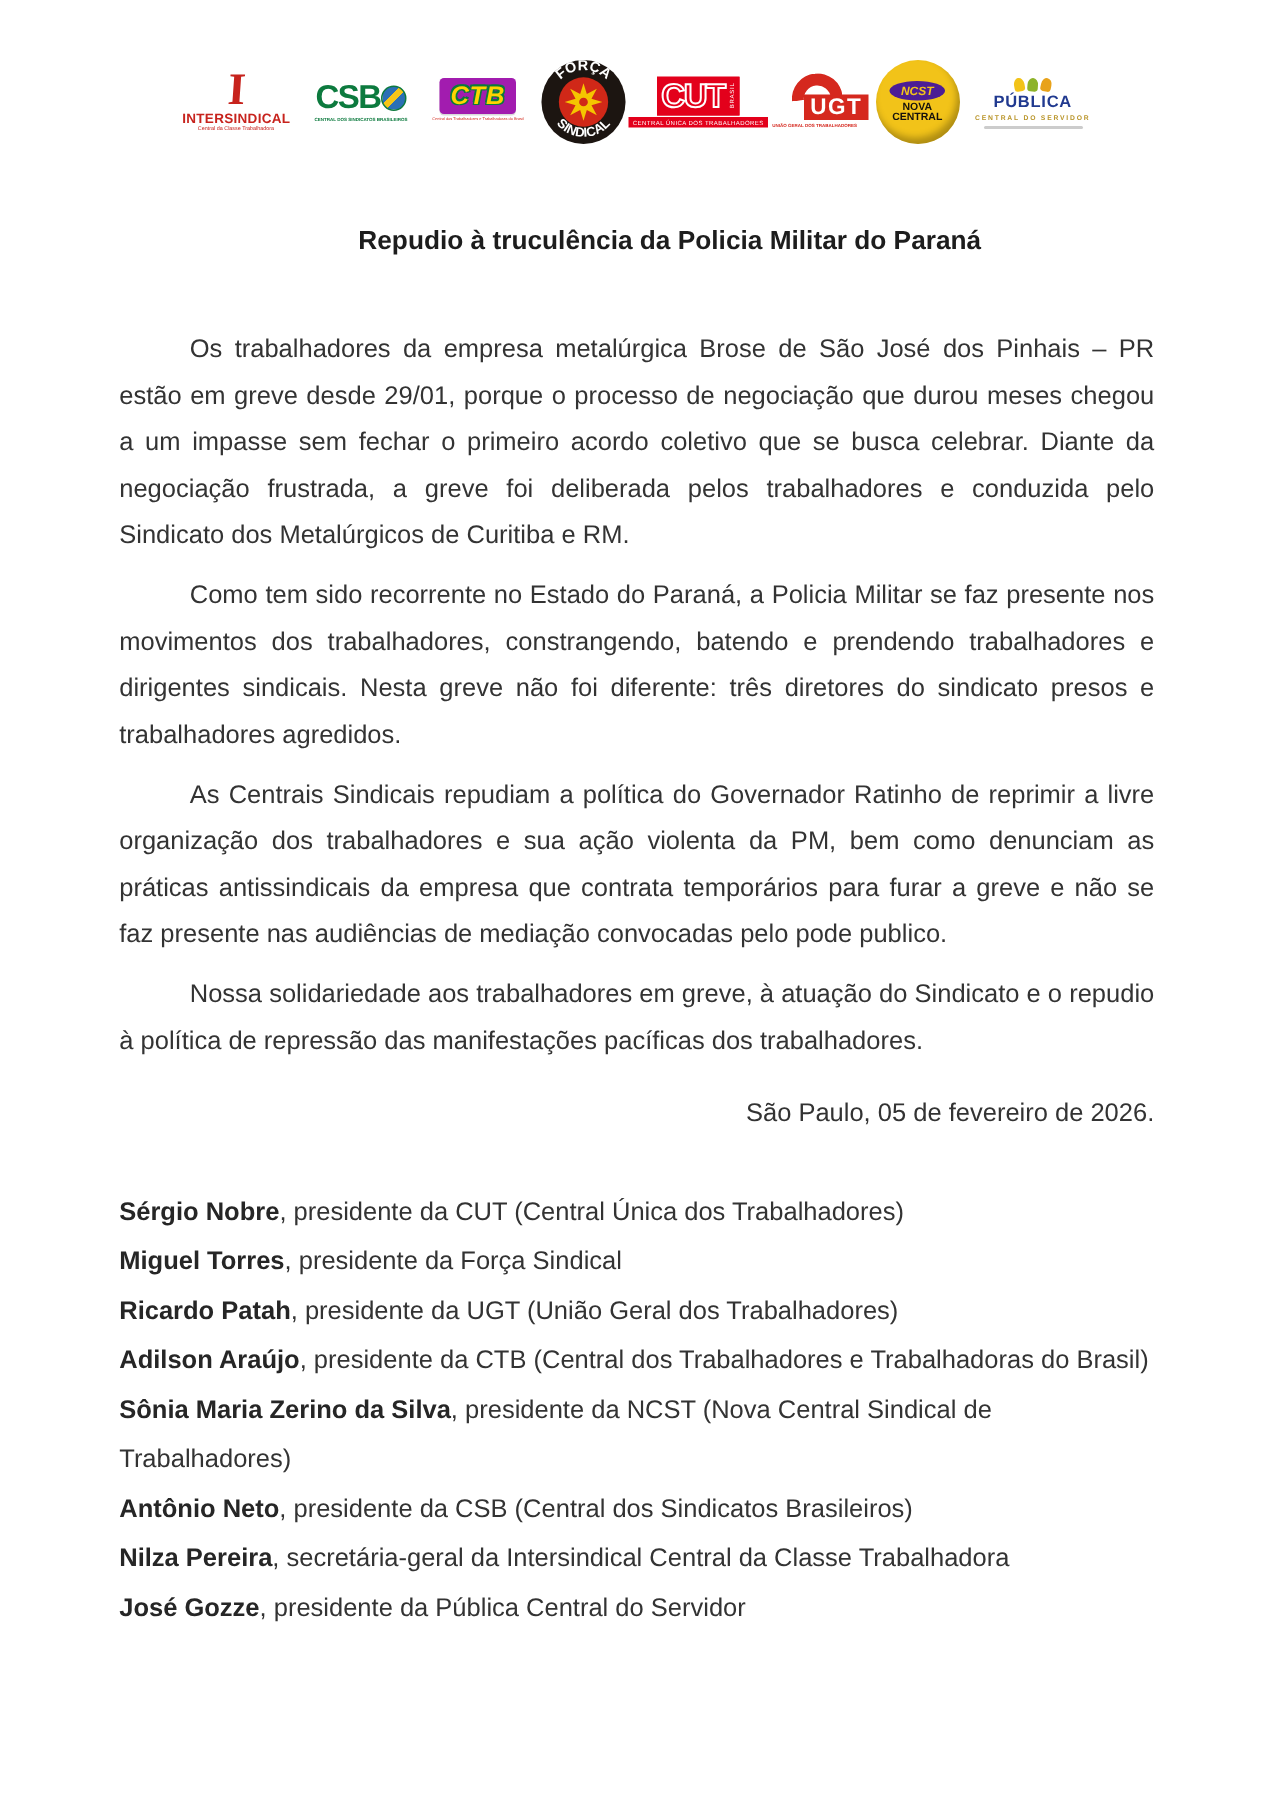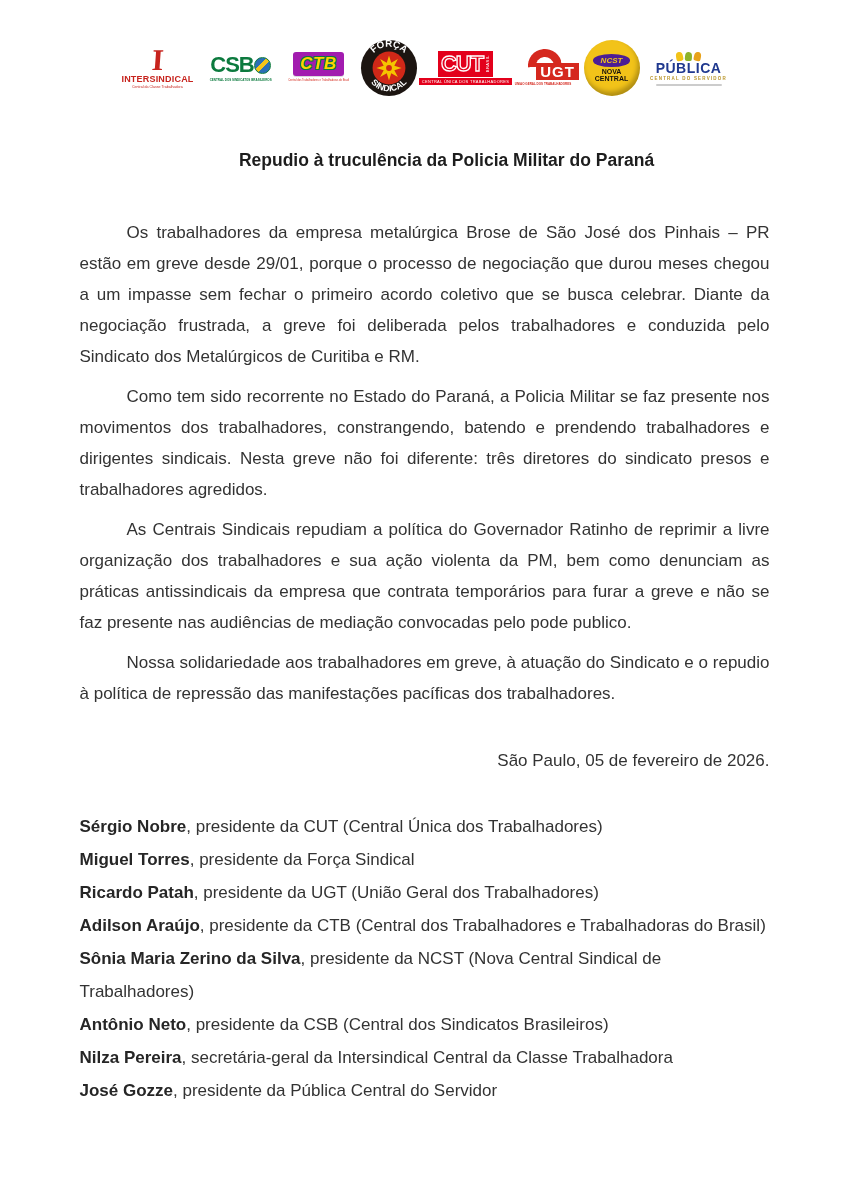--- a/index.html
+++ b/index.html
@@ -109,37 +109,37 @@
   }
   .ncst-sub { font-size:7px; line-height:7px; font-weight:800; color:#15110d; text-align:center; width:42px; }
 
   
   .publica { width:78px; }
   .pub-figs { display:flex; gap:2px; align-items:flex-end; height:10px; }
   .pub-figs span { display:inline-block; width:7px; height:9px; border-radius:50% 50% 2px 2px; }
   .pub-fig-1 { background:#f2c319; transform:rotate(-10deg); }
   .pub-fig-2 { background:#8db32a; transform:rotate(4deg); height:10px; }
   .pub-fig-3 { background:#e8a21a; transform:rotate(12deg); }
-  .pub-word { color:#20398f; font-weight:800; font-size:14px; letter-spacing:.5px; line-height:15px; }
+  .pub-word { color:#20398f; font-weight:800; font-size:11px; letter-spacing:.5px; line-height:15px; }
   .pub-sub { font-size:4.5px; color:#b9952a; font-weight:bold; letter-spacing:1.2px; white-space:nowrap; }
   .pub-line { width:66px; height:2px; background:#cccccc; border-radius:1px; margin-top:3px; }
 
   
   .title {
     font-size:17.5px; font-weight:bold; color:#1d1d1d;
     text-align:center; margin-bottom:46px;padding-left:44px;
   }
   .body-text { width:690px; margin:0 auto; }
   .body-text p.para {
     font-size:17px; line-height:31px; text-align:justify;
     text-indent:47px; margin-bottom:9px; color:#333333;
   }
   .dateline {
     font-size:17px; line-height:31px; text-align:right;
-    margin-top:36px; color:#333333;
+    margin-top:17px; color:#333333;
   }
   .signatures { margin-top:34px; }
   .signatures p.sig {
     font-size:17px; line-height:33px; color:#333333;
   }
   .signatures strong { font-weight:bold; color:#262626; }
 </style>
 </head>
 <body>
 

